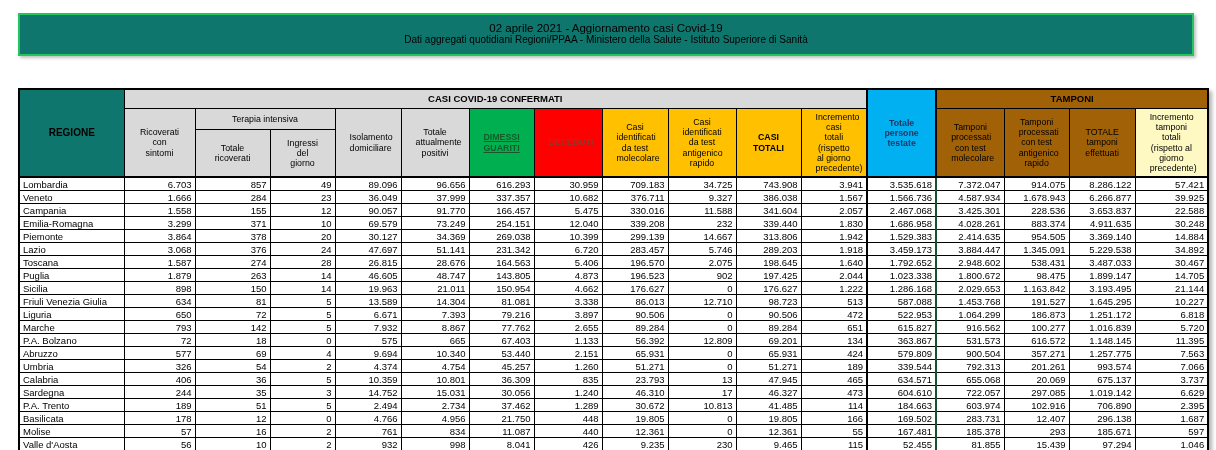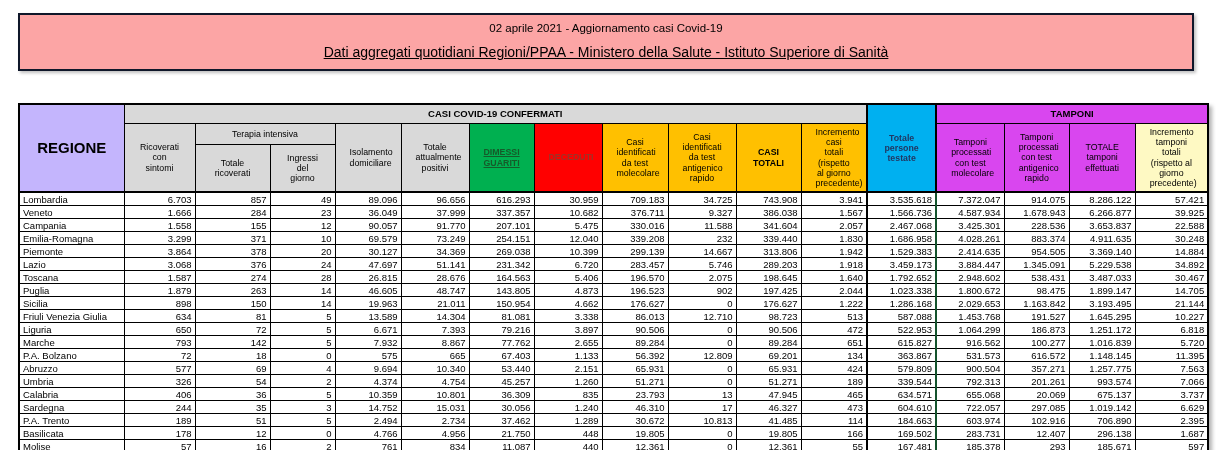--- a/index.html
+++ b/index.html
@@ -1,33 +1,33 @@
 <!DOCTYPE html>
 <html><head>
 <meta charset="utf-8">
 <style>
   html,body{margin:0;padding:0;background:#fff;width:1216px;height:450px;overflow:hidden;
     font-family:"Liberation Sans",sans-serif;-webkit-font-smoothing:antialiased;}
-  .title-box{margin:13px 22px 0 18px;border:2px solid #0f172a;background:#fca5a5;
+  .title-box{margin:13px 22px 0 18px;border:2px solid #22c55e;background:#0f766e;
     text-align:center;padding:7px 0 9px 0;box-shadow:2px 2px 3px rgba(0,0,0,0.25);}
   .title-line1{font-size:11.5px;color:#000;}
-  .title-line2{font-size:14px;color:#000;margin-top:10px;text-decoration:underline;}
+  .title-line2{font-size:10px;color:#000;}
   table{border-collapse:collapse;table-layout:fixed;margin:32px 0 0 18px;width:1189px;
     border:2px solid #000;box-shadow:3px 3px 4px rgba(0,0,0,0.3);}
   th,td{border:1px solid #000;overflow:hidden;}
   th{font-weight:normal;font-size:8.8px;vertical-align:middle;
     background:#D9D9D9;padding:1px 14px;line-height:1.15;}
   th.grp{height:16px;font-size:9.5px;}
   .b{font-weight:bold;}
-  th.regione{background:#c4b5fd;font-size:15px;}
+  th.regione{background:#0f766e;font-size:10px;}
   th.green{background:#00B050;color:#155B2A;text-decoration:underline;}
   th.red{background:#FF0000;color:#9C3328;}
   th.yellow{background:#FFC000;color:#000;}
   th.cyan{background:#00B0F0;color:#203864;border-left:2px solid #000;border-right:2px solid #000;font-weight:bold;}
-  th.blue{background:#d946ef;color:#000;}
+  th.blue{background:#a16207;color:#000;}
   th.bluegray{background:#fef9c3;color:#000;}
   th.row2{height:18px;}
   th.row3{height:44px;}
   tbody td{font-size:9.5px;height:12px;line-height:11px;text-align:right;
     padding:0 3px 0 0;background:#fff;white-space:nowrap;}
   tbody td.region{text-align:left;padding:0 0 0 3px;}
   tbody tr:first-child td{border-top:2px solid #000;}
   tbody td:nth-child(13){border-left:2px solid #000;border-right:2px solid #14532d;}
 </style>
 </head>
@@ -125,21 +125,21 @@
         <td>6.266.877</td>
         <td>39.925</td>
       </tr>
       <tr>
         <td class="region">Campania</td>
         <td>1.558</td>
         <td>155</td>
         <td>12</td>
         <td>90.057</td>
         <td>91.770</td>
-        <td>207.101</td>
+        <td>166.457</td>
         <td>5.475</td>
         <td>330.016</td>
         <td>11.588</td>
         <td>341.604</td>
         <td>2.057</td>
         <td>2.467.068</td>
         <td>3.425.301</td>
         <td>228.536</td>
         <td>3.653.837</td>
         <td>22.588</td>

